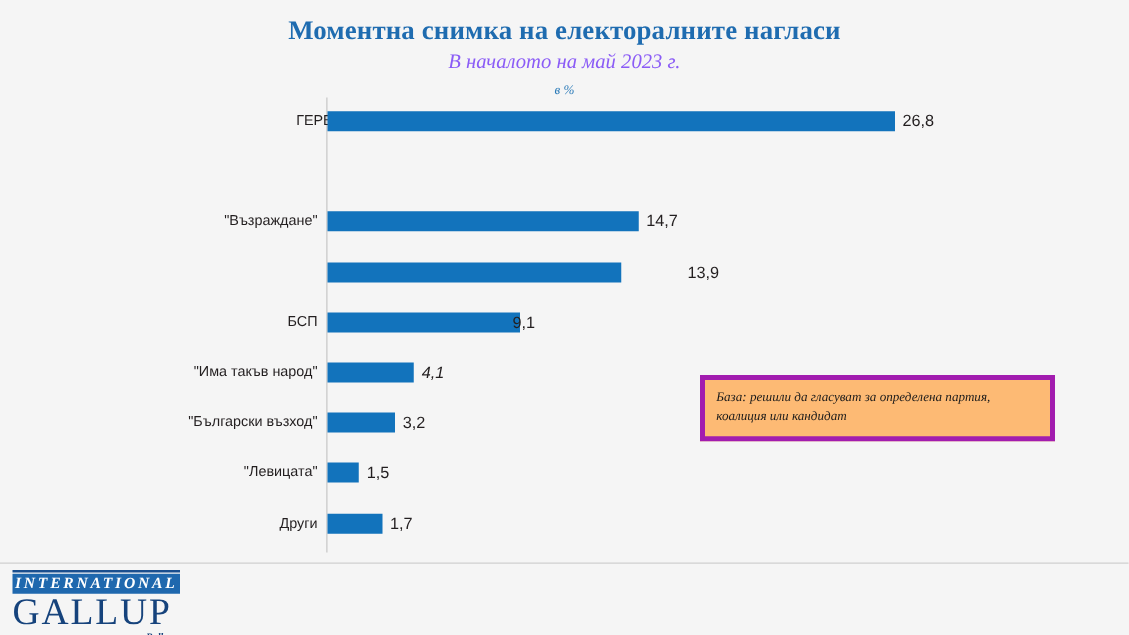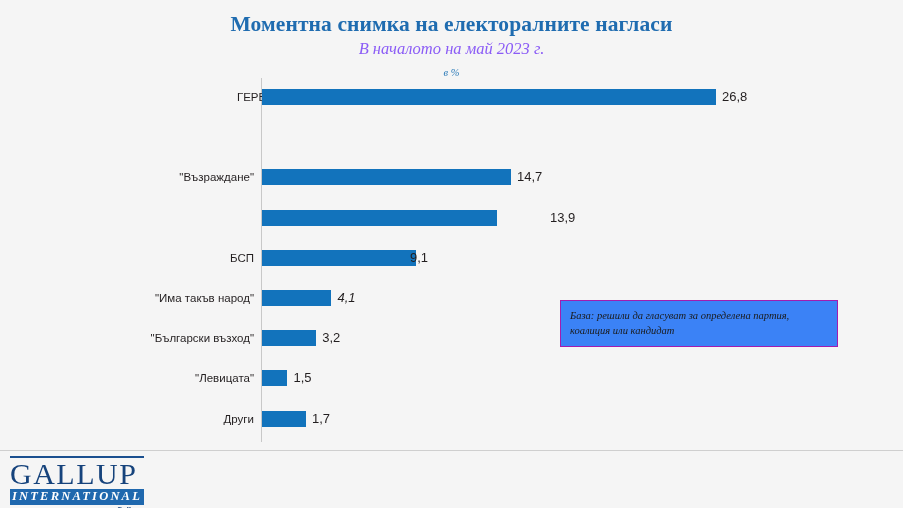--- a/index.html
+++ b/index.html
@@ -106,22 +106,22 @@
     white-space: nowrap;
   }
 
   
   #note-box {
     position: absolute;
     left: 560px;
     top: 300px;
     width: 258px;
     padding: 7px 9px 8px 9px;
-    border: 1px solid #a21caf;
-    background: #3b82f6;
+    border: 4px solid #a21caf;
+    background: #fdba74;
     font-family: "Liberation Serif", serif;
     font-style: italic;
     font-size: 10.5px;
     color: #1a1a1a;
     line-height: 1.45;
   }
 
   
   #footer-rule {
     position: absolute;
@@ -233,20 +233,20 @@
     </div>
 
   <div id="note-box">
     <span>База: решили да гласуват за определена партия, коалиция или кандидат</span>
   </div>
 
   <div id="footer-rule"></div>
 
   <div id="logo">
     <div id="logo-topline"></div>
-    <div id="logo-gallup">GALLUP</div>
     <div id="logo-band">
       <div id="logo-international">INTERNATIONAL</div>
     </div>
+    <div id="logo-gallup">GALLUP</div>
     <div id="logo-balkans">Balkans</div>
   </div>
 
 </div>
 
 </body></html>

